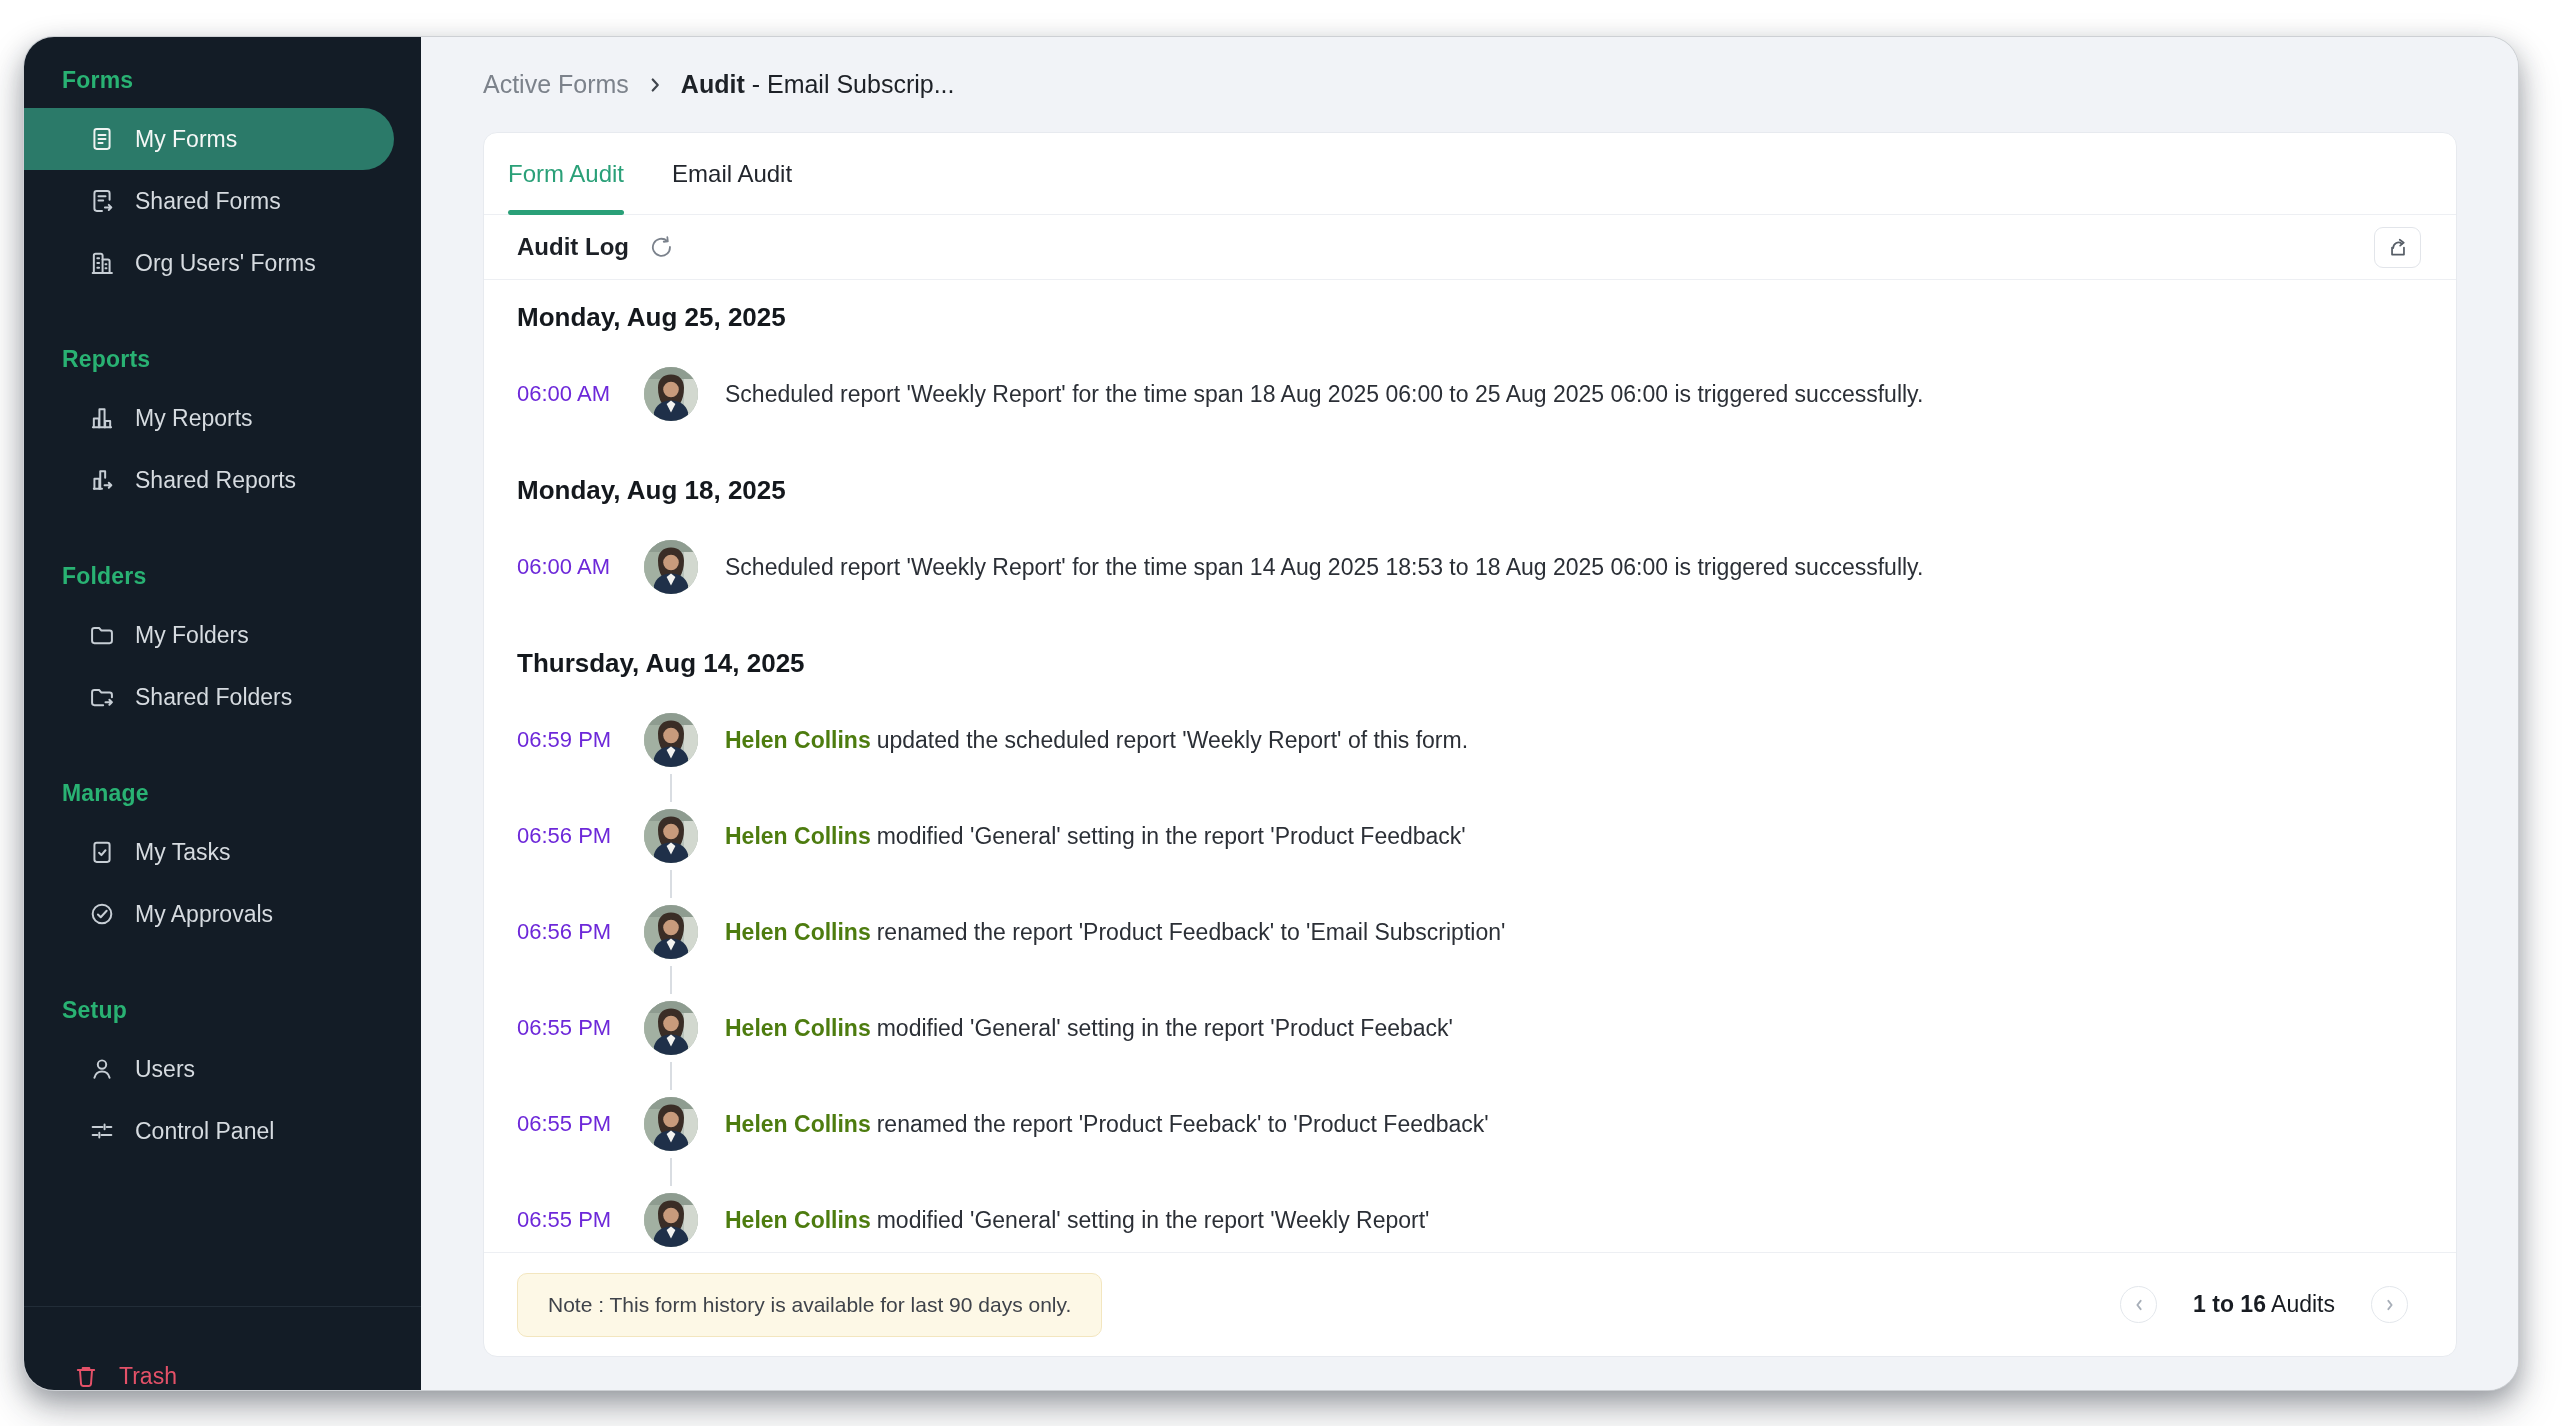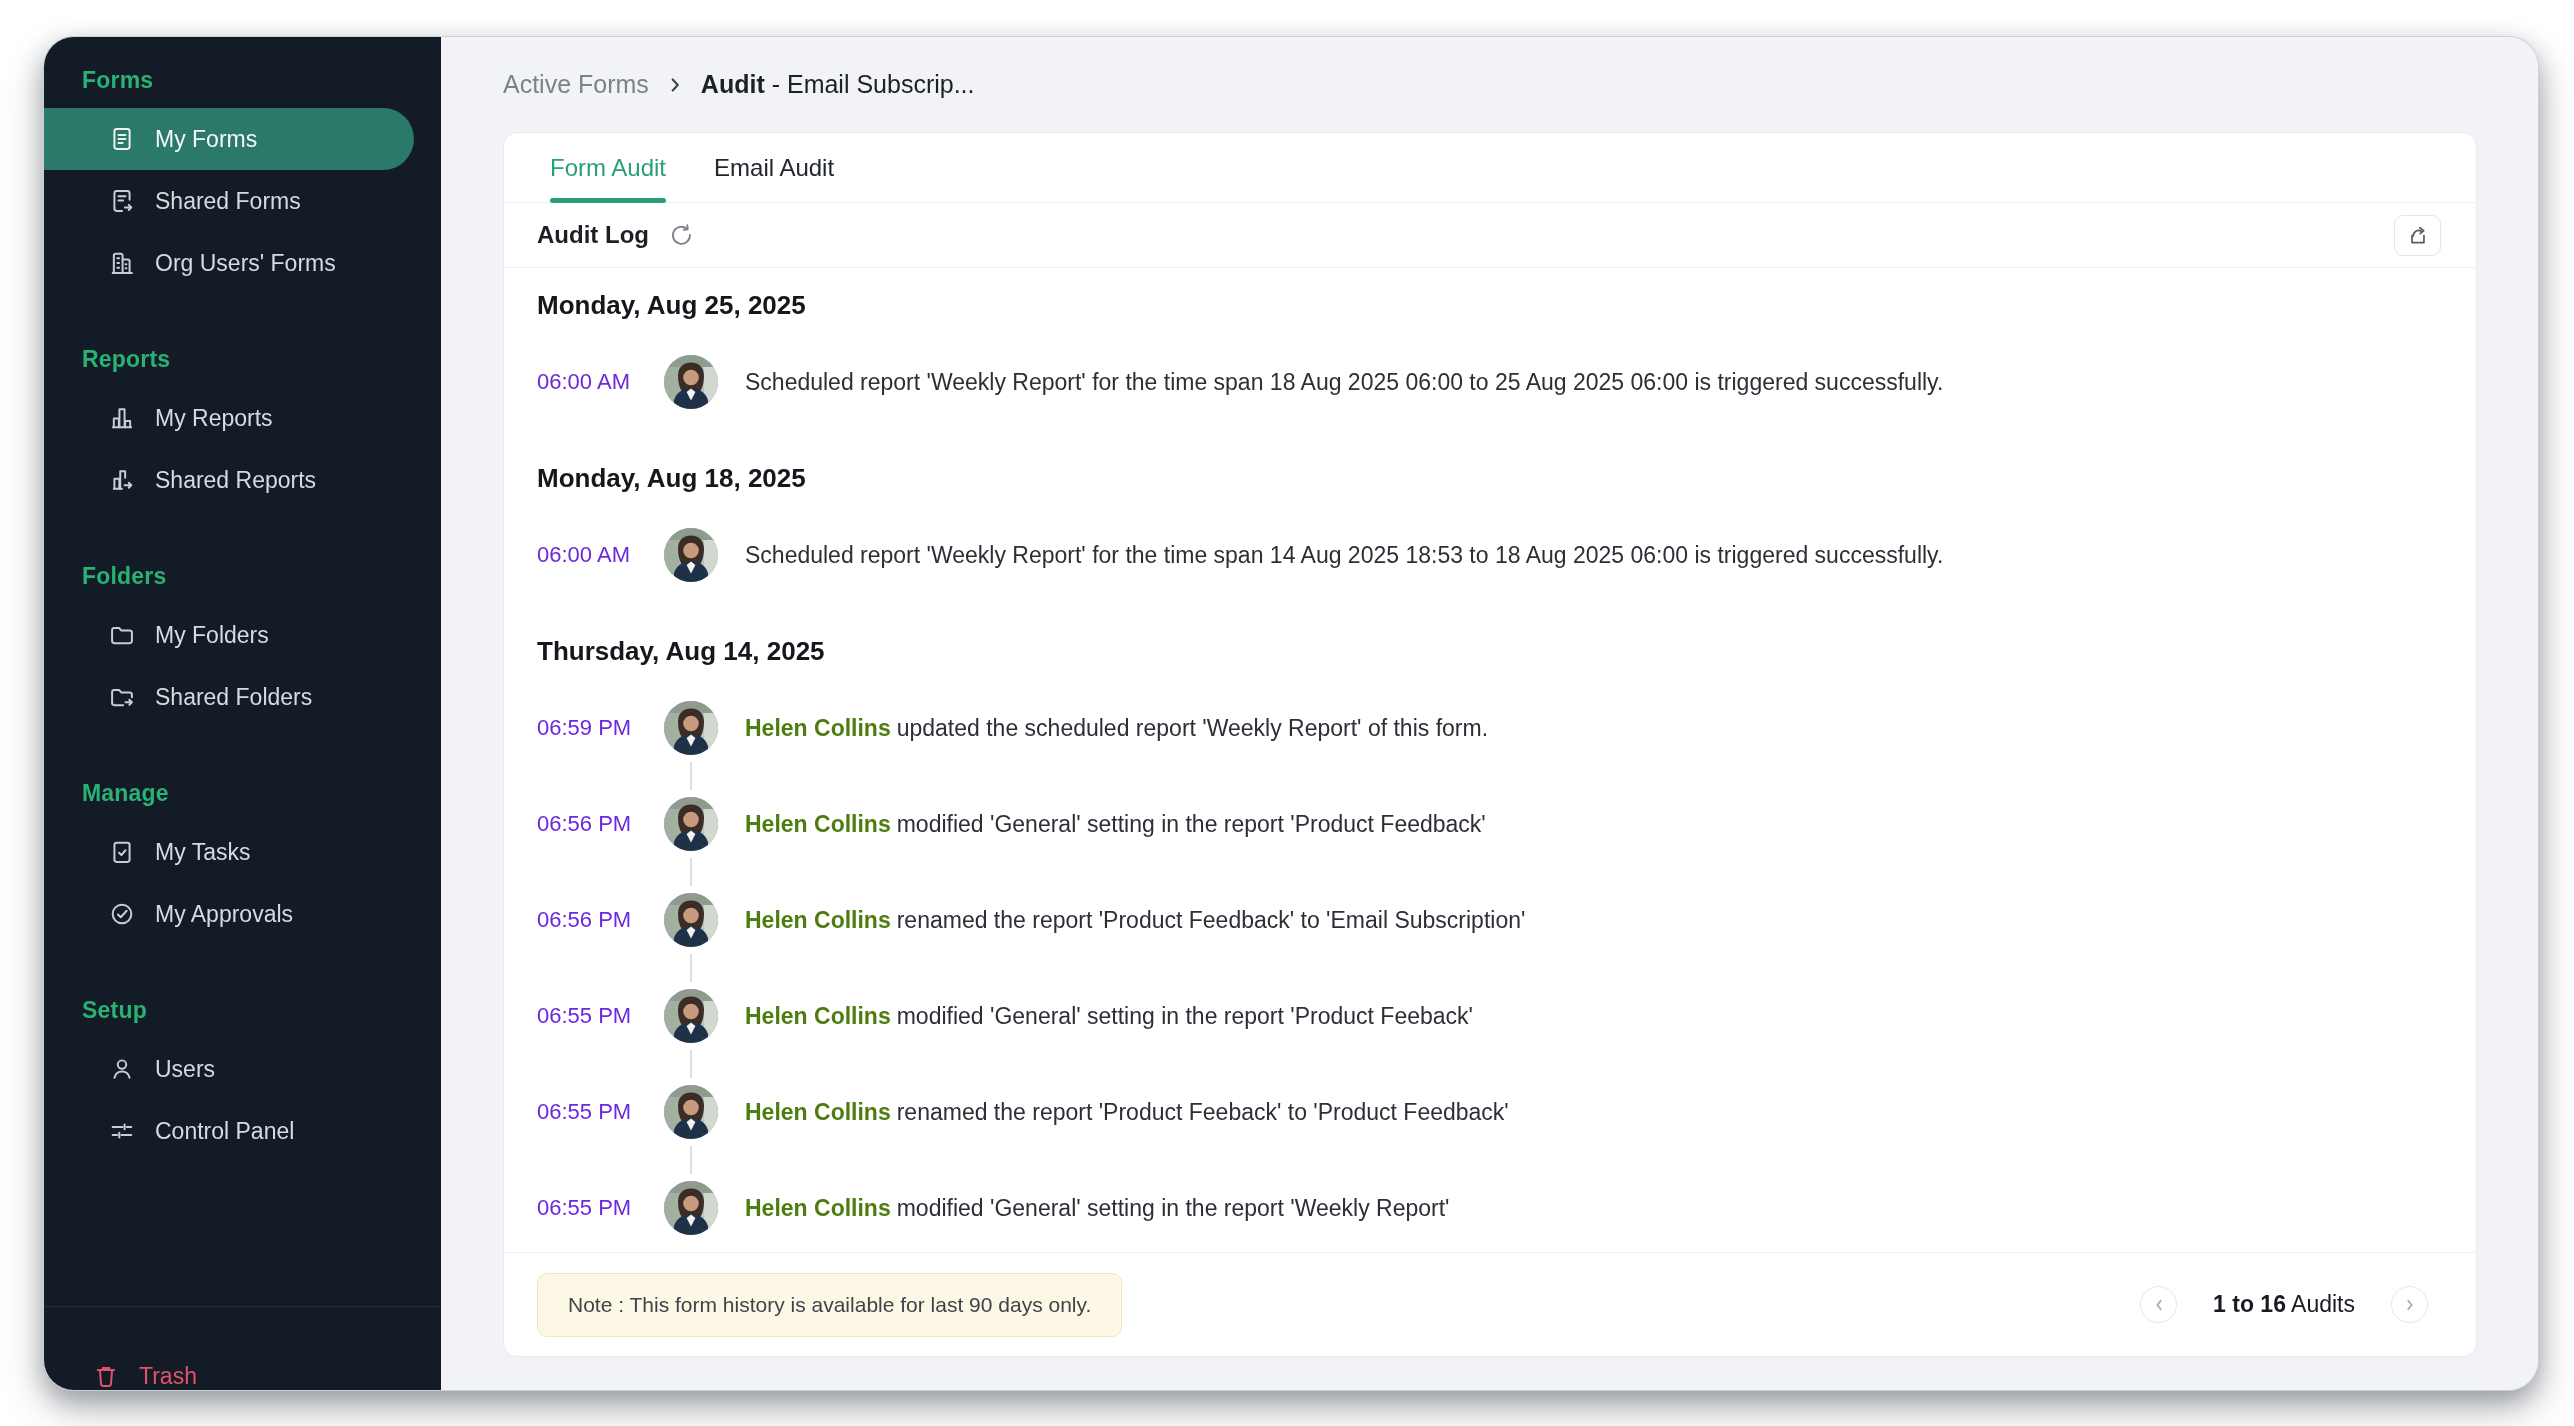--- a/index.html
+++ b/index.html
@@ -1,20 +1,20 @@
 <!DOCTYPE html>
 <html><head>
 <meta charset="utf-8">
 <style>
   * { margin:0; padding:0; box-sizing:border-box; }
   html,body { width:2574px; height:1426px; background:#ffffff; font-family:"Liberation Sans", sans-serif; }
   svg { display:block; }
 
   .frame {
-    position:absolute; left:44px; top:37px; width:2494px; height:1353px;
+    position:absolute; left:24px; top:37px; width:2494px; height:1353px;
     border-radius:30px; overflow:hidden; display:flex;
     box-shadow: 0 0 0 1px #cdd0d4, 0 10px 26px rgba(30,38,50,.35), 0 20px 44px rgba(30,38,50,.22);
     background:#f1f3f7;
   }
 
   
   .sidebar { width:397px; flex:none; background:#131c26; display:flex; flex-direction:column; }
   .side-section { margin-top:52px; }
   .side-section.first { margin-top:30px; }
   .side-label { color:#29b273; font-weight:bold; font-size:23px; padding-left:38px; margin-bottom:14px; letter-spacing:.2px; }
@@ -29,21 +29,21 @@
 
   
   .main { flex:1; display:flex; flex-direction:column; background:#f1f3f7; padding:0 61px 33px 62px; min-width:0; }
   .breadcrumb { height:95px; flex:none; display:flex; align-items:center; font-size:25px; color:#1d2127; gap:15px; }
   .crumb-parent { color:#7c828b; cursor:pointer; }
   .crumb-sep { width:22px; height:22px; color:#41464e; }
   .crumb-bold { font-weight:bold; }
 
   .card { flex:1; background:#ffffff; border:1px solid #e7eaef; border-radius:14px; display:flex; flex-direction:column; min-height:0; overflow:hidden; }
 
-  .tabs { height:70px; flex:none; border-bottom:1px solid #edeff3; display:flex; align-items:stretch; padding-left:46px; gap:48px; }
+  .tabs { height:82px; flex:none; border-bottom:1px solid #edeff3; display:flex; align-items:stretch; padding-left:24px; gap:48px; }
   .tab { display:flex; align-items:center; font-size:24px; color:#22262d; position:relative; cursor:pointer; }
   .tab.active { color:#2aa078; }
   .tab.active::after { content:""; position:absolute; left:0; right:0; bottom:-1px; height:5px; border-radius:4px; background:#2aa078; }
 
   .audit-row { height:65px; flex:none; border-bottom:1px solid #edeff3; display:flex; align-items:center; padding:0 35px 0 33px; }
   .audit-title { font-size:24px; font-weight:bold; color:#1c2026; }
   .refresh-btn { margin-left:16px; width:34px; height:34px; color:#7b828c; cursor:pointer; display:flex; align-items:center; justify-content:center; }
   .export-btn { margin-left:auto; width:47px; height:41px; border:1px solid #e2e5ea; border-radius:9px; background:#fff;
                 display:flex; align-items:center; justify-content:center; color:#565d66; cursor:pointer; }
 

